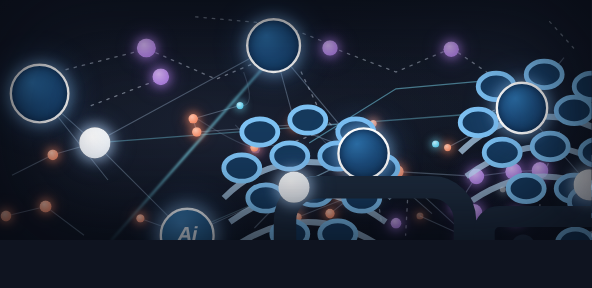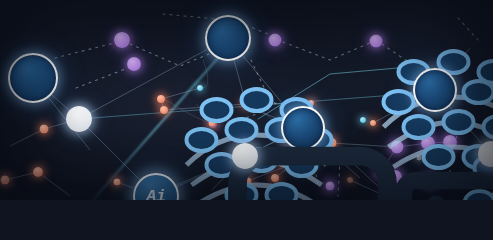--- a/index.html
+++ b/index.html
@@ -9,21 +9,21 @@
     overflow:hidden;
     background:
       radial-gradient(ellipse 60% 70% at 38% 55%, #1b2233 0%, rgba(27,34,51,0) 70%),
       radial-gradient(ellipse 45% 80% at 85% 30%, #161d2c 0%, rgba(22,29,44,0) 70%),
       linear-gradient(165deg,#141a28 0%,#101622 45%,#0d121d 100%);
     font-family:"Liberation Sans", sans-serif;
   }
   #stage svg{position:absolute;left:0;top:0;width:493px;height:200px;}
 
   
-  .node{position:absolute;border-radius:50%;transform:translate(-50%,-50%);font-family:Liberation Mono, monospace;}
+  .node{position:absolute;border-radius:50%;transform:translate(-50%,-50%);}
 
   .brain{
     background:radial-gradient(circle at 36% 30%, #2c6fa8 0%, #1d4f80 45%, #12365c 100%);
     border:2.2px solid #ffffff;
     box-shadow:0 0 10px 3px rgba(150,205,255,.40),
                0 0 22px 8px rgba(70,140,220,.20),
                inset 0 0 7px rgba(10,30,60,.85);
     display:flex;align-items:center;justify-content:center;
   }
   .brain svg{position:static;width:68%;height:68%;}

